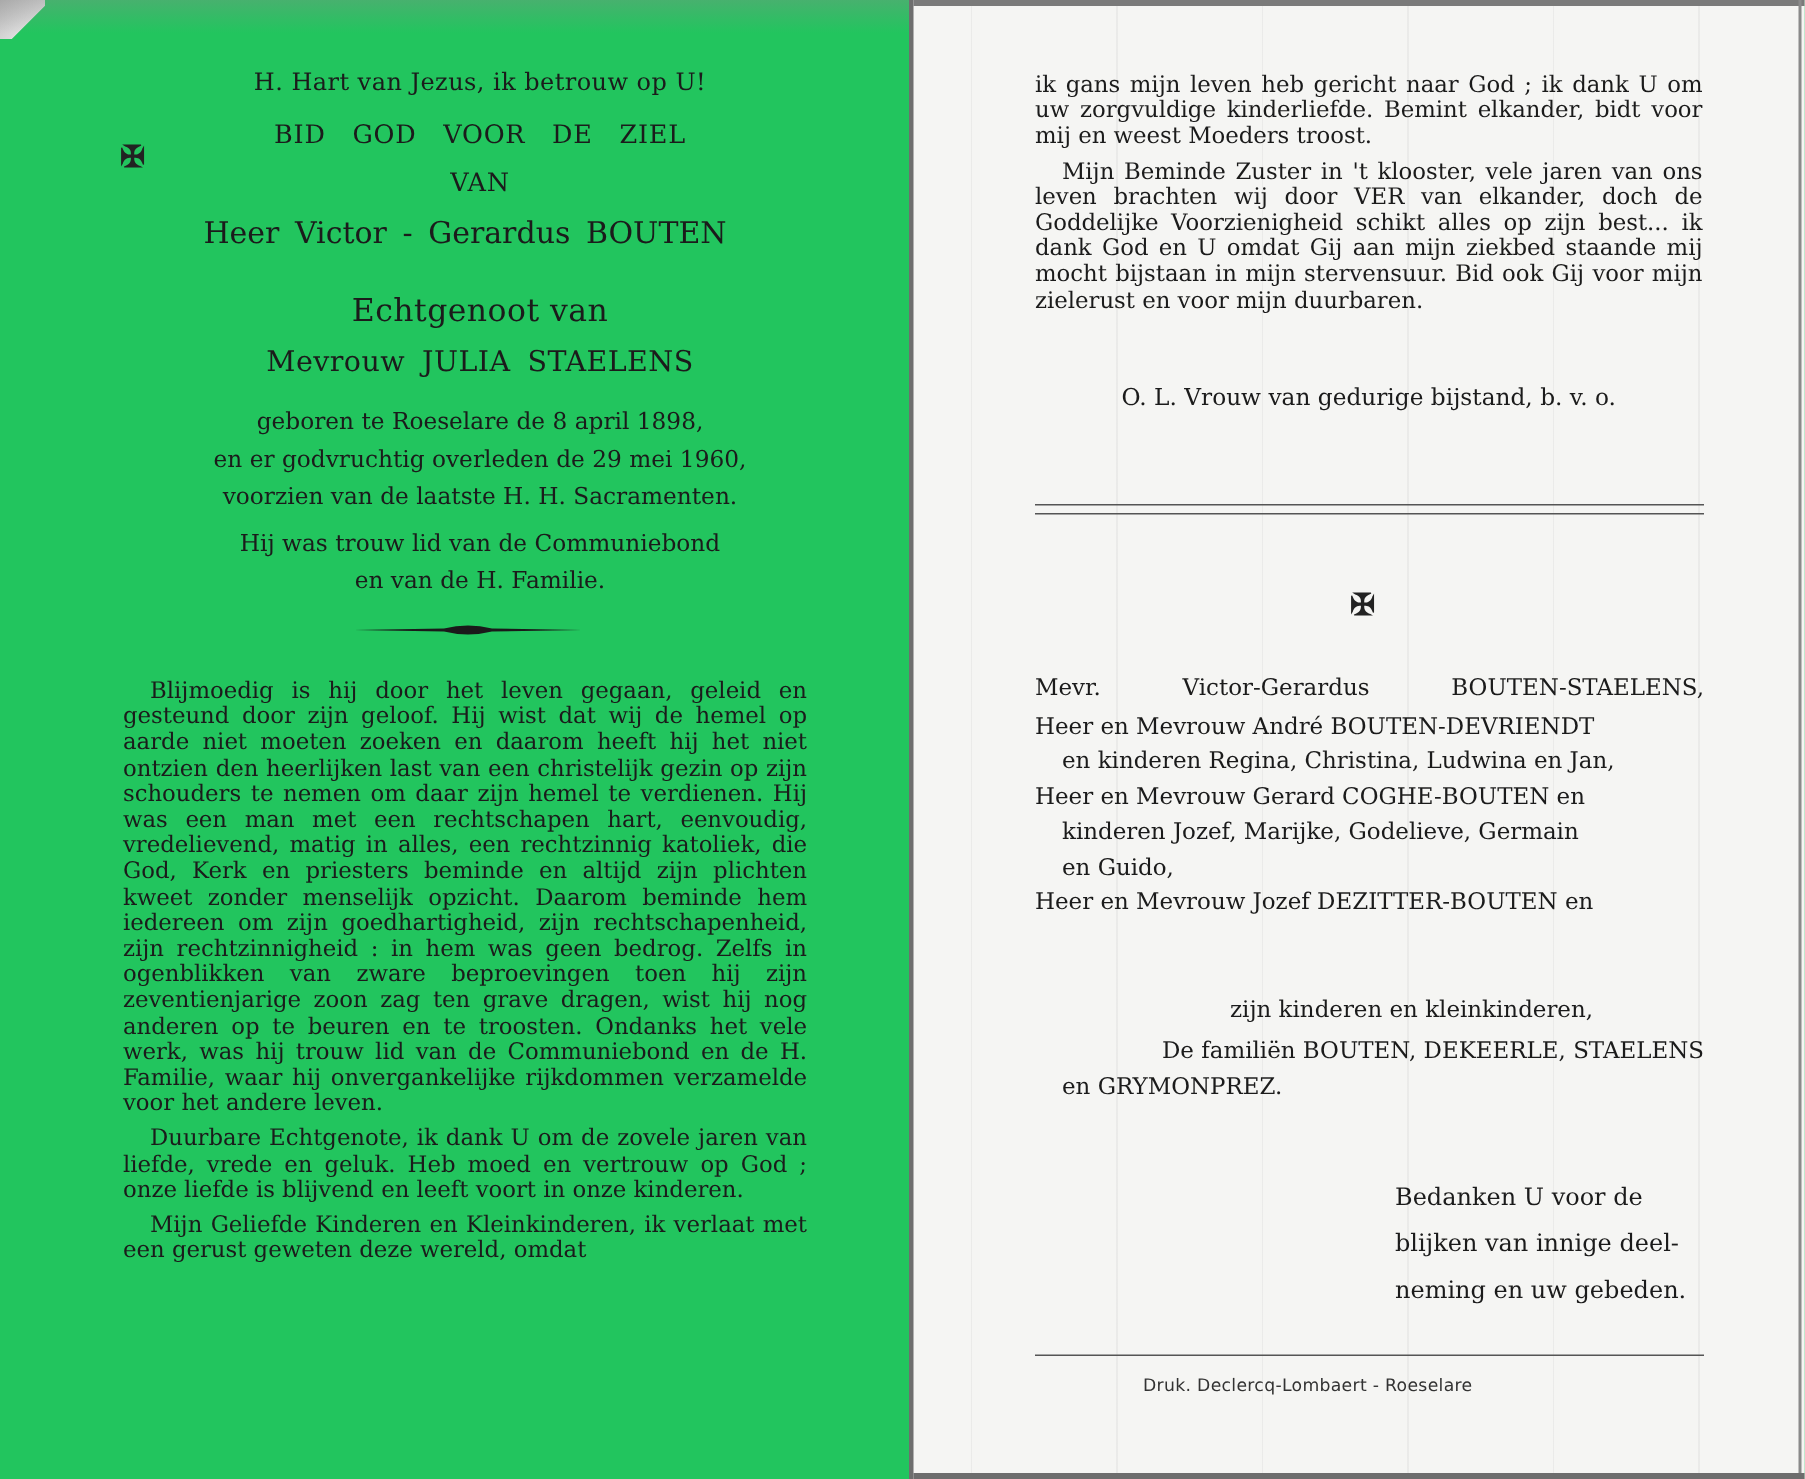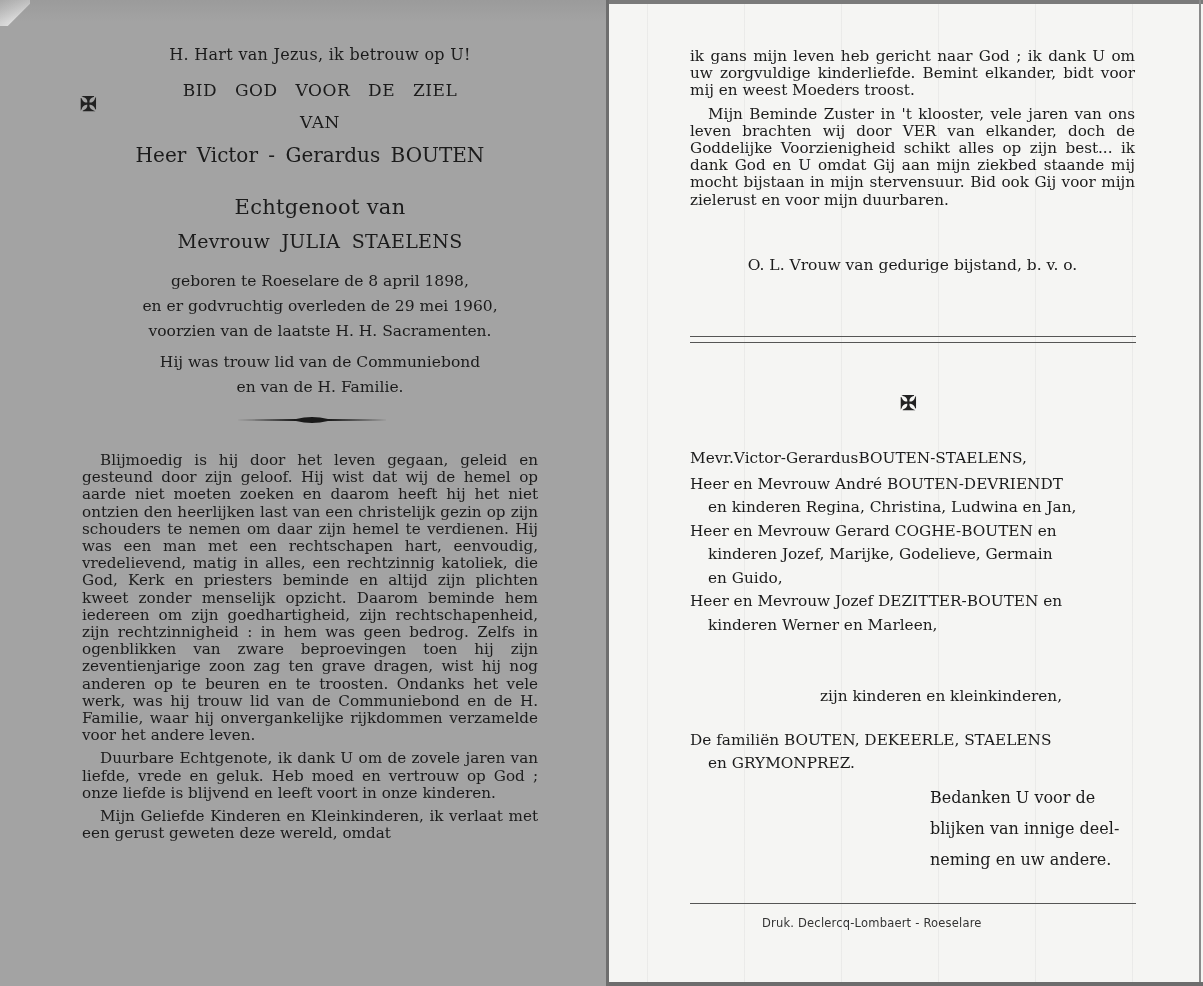--- a/index.html
+++ b/index.html
@@ -6,21 +6,21 @@
     body {
       width: 1203px; height: 986px; position: relative; overflow: hidden;
       background: #f3f3f1;
       font-family: "DejaVu Serif", "Liberation Serif", serif;
       color: #1b1b1b;
     }
     .page {
       position: absolute; top: 0; height: 986px;
       background: #fafaf8;
     }
-    #left-page { left: 0; width: 606px; background: #a3a3a3; }
+    #left-page { left: 0; width: 606px; background: #22c55e; }
     #right-page {
       left: 606px; width: 597px; background: #f5f5f3;
       border-left: 3px solid #6e6e6e;
       box-sizing: border-box;
       background-image: repeating-linear-gradient(90deg, rgba(0,0,0,0) 0 38px, rgba(0,0,0,0.045) 38px 39px, rgba(0,0,0,0) 39px 97px);
     }
     .top-shadow-left {
       position: absolute; left: 0; top: 0; width: 606px; height: 22px;
       background: linear-gradient(180deg, rgba(140,140,140,0.35), rgba(255,255,255,0));
     }
@@ -59,21 +59,21 @@
     .body-text p { margin: 0; text-indent: 18px; }
     .body-text p + p { margin-top: 6px; }
     #left-body { left: 82px; top: 452px; width: 456px; }
     #right-top-body { left: 690px; top: 48px; width: 445px; }
     .bvo { position: absolute; left: 690px; top: 256px; width: 445px; text-align: center; font-size: 15.5px; }
     .double-rule { position: absolute; left: 690px; width: 446px; height: 1px; background: #555; }
     .family { position: absolute; left: 690px; width: 446px; font-size: 15.3px; line-height: 23.5px; }
     .family .line { white-space: nowrap; }
     .family .indent { padding-left: 18px; }
     .family .right { text-align: right; }
-    .family .justify { display: flex; }
+    .family .justify { display: flex; justify-content: space-between; }
     .thanks { position: absolute; left: 930px; top: 782px; width: 205px; font-size: 16px; line-height: 31px; text-align: justify; }
     .thanks div { white-space: nowrap; }
     .printer {
       position: absolute; left: 762px; top: 916px; font-family: "DejaVu Sans", "Liberation Sans", sans-serif;
       font-size: 11.5px; color: #333; letter-spacing: 0.2px;
     }
   </style>
 </head>
 <body>
 
@@ -128,26 +128,25 @@
     <span>Mevr.</span>
     <span>Victor-Gerardus</span>
     <span>BOUTEN-STAELENS,</span>
   </div>
   <div class="line" style="margin-top:2px;">Heer en Mevrouw André BOUTEN-DEVRIENDT</div>
   <div class="line indent">en kinderen Regina, Christina, Ludwina en Jan,</div>
   <div class="line">Heer en Mevrouw Gerard COGHE-BOUTEN en</div>
   <div class="line indent">kinderen Jozef, Marijke, Godelieve, Germain</div>
   <div class="line indent">en Guido,</div>
   <div class="line">Heer en Mevrouw Jozef DEZITTER-BOUTEN en</div>
-  <div class="line indent">kinderen Werner en Marleen,</div>
   <div class="line" style="padding-left:130px;margin-top:48px;">zijn kinderen en kleinkinderen,</div>
-  <div class="line" style="margin-top:20px;">De familiën BOUTEN, DEKEERLE, STAELENS</div>
+  <div class="line" style="margin-top:4px;text-align:right;">De familiën BOUTEN, DEKEERLE, STAELENS</div>
   <div class="line indent">en GRYMONPREZ.</div>
 </div>
 
 <div class="thanks">
   <div>Bedanken U voor de</div>
   <div>blijken van innige deel-</div>
-  <div>neming en uw andere.</div>
+  <div>neming en uw gebeden.</div>
 </div>
 
 <div class="double-rule" style="top:903px;"></div>
 <div class="printer">Druk. Declercq-Lombaert - Roeselare</div>
 
 </body></html>

